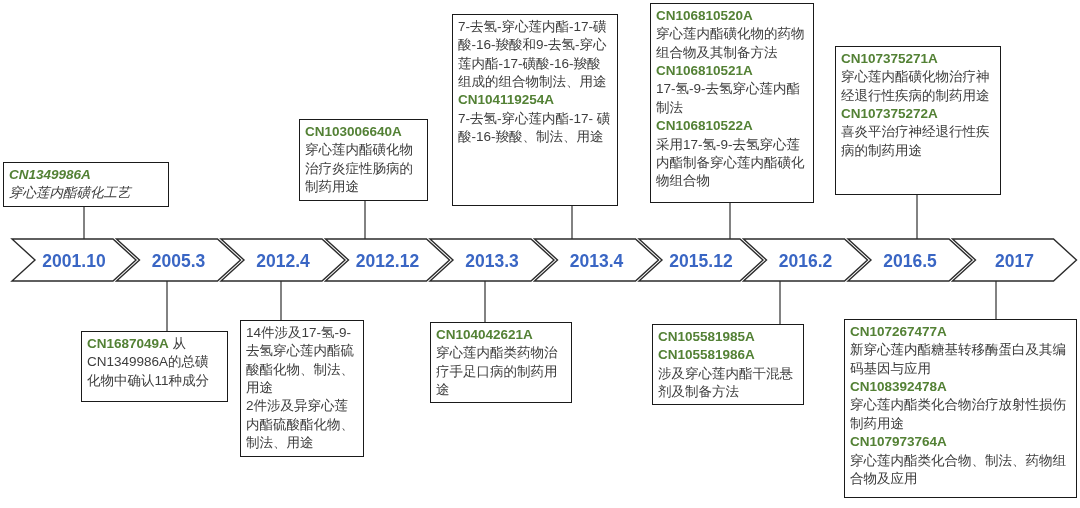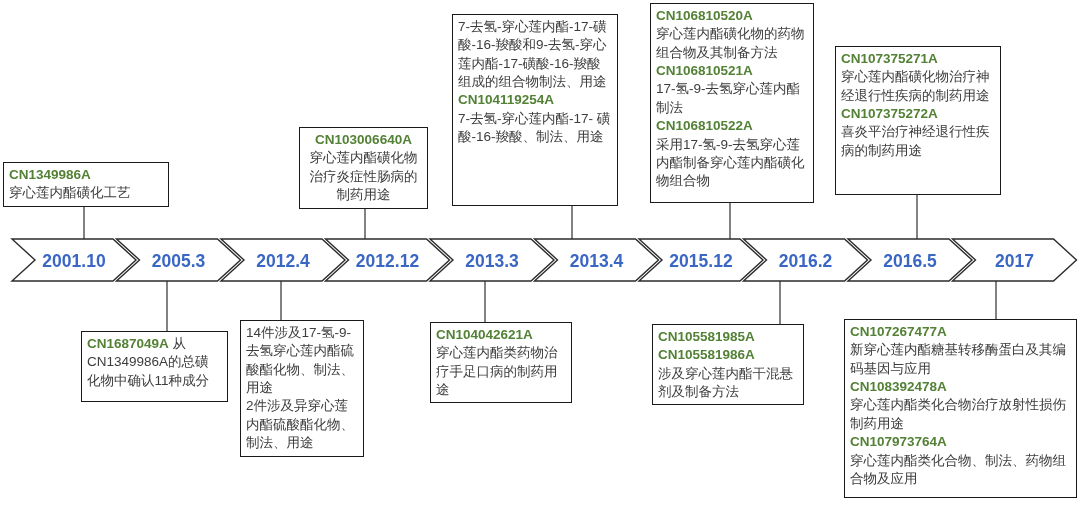--- a/index.html
+++ b/index.html
@@ -57,26 +57,26 @@
     <text class="date-label" x="283" y="266.5">2012.4</text>
     <text class="date-label" x="387.5" y="266.5">2012.12</text>
     <text class="date-label" x="492" y="266.5">2013.3</text>
     <text class="date-label" x="596.5" y="266.5">2013.4</text>
     <text class="date-label" x="701" y="266.5">2015.12</text>
     <text class="date-label" x="805.5" y="266.5">2016.2</text>
     <text class="date-label" x="910" y="266.5">2016.5</text>
     <text class="date-label" x="1014.5" y="266.5">2017</text>
   </svg>
 
-  <div class="pbox" style="left:3px;top:162px;width:166px;min-height:45px;">
+  <div class="pbox" style="left:3px;top:162px;width:166px;min-height:45px;font-style:italic;">
     <div class="patent">CN1349986A</div>
     <div class="desc">穿心莲内酯磺化工艺</div>
   </div>
 
-  <div class="pbox" style="left:299px;top:127px;width:129px;min-height:82px;text-align:center;">
+  <div class="pbox" style="left:299px;top:119px;width:129px;min-height:82px;">
     <div class="patent">CN103006640A</div>
     <div class="desc">穿心莲内酯磺化物治疗炎症性肠病的制药用途</div>
   </div>
 
   <div class="pbox" style="left:452px;top:14px;width:166px;min-height:192px;">
     <div class="desc">7-去氢-穿心莲内酯-17-磺酸-16-羧酸和9-去氢-穿心莲内酯-17-磺酸-16-羧酸组成的组合物制法、用途</div>
     <div class="patent">CN104119254A</div>
     <div class="desc">7-去氢-穿心莲内酯-17- 磺酸-16-羧酸、制法、用途</div>
   </div>
 

